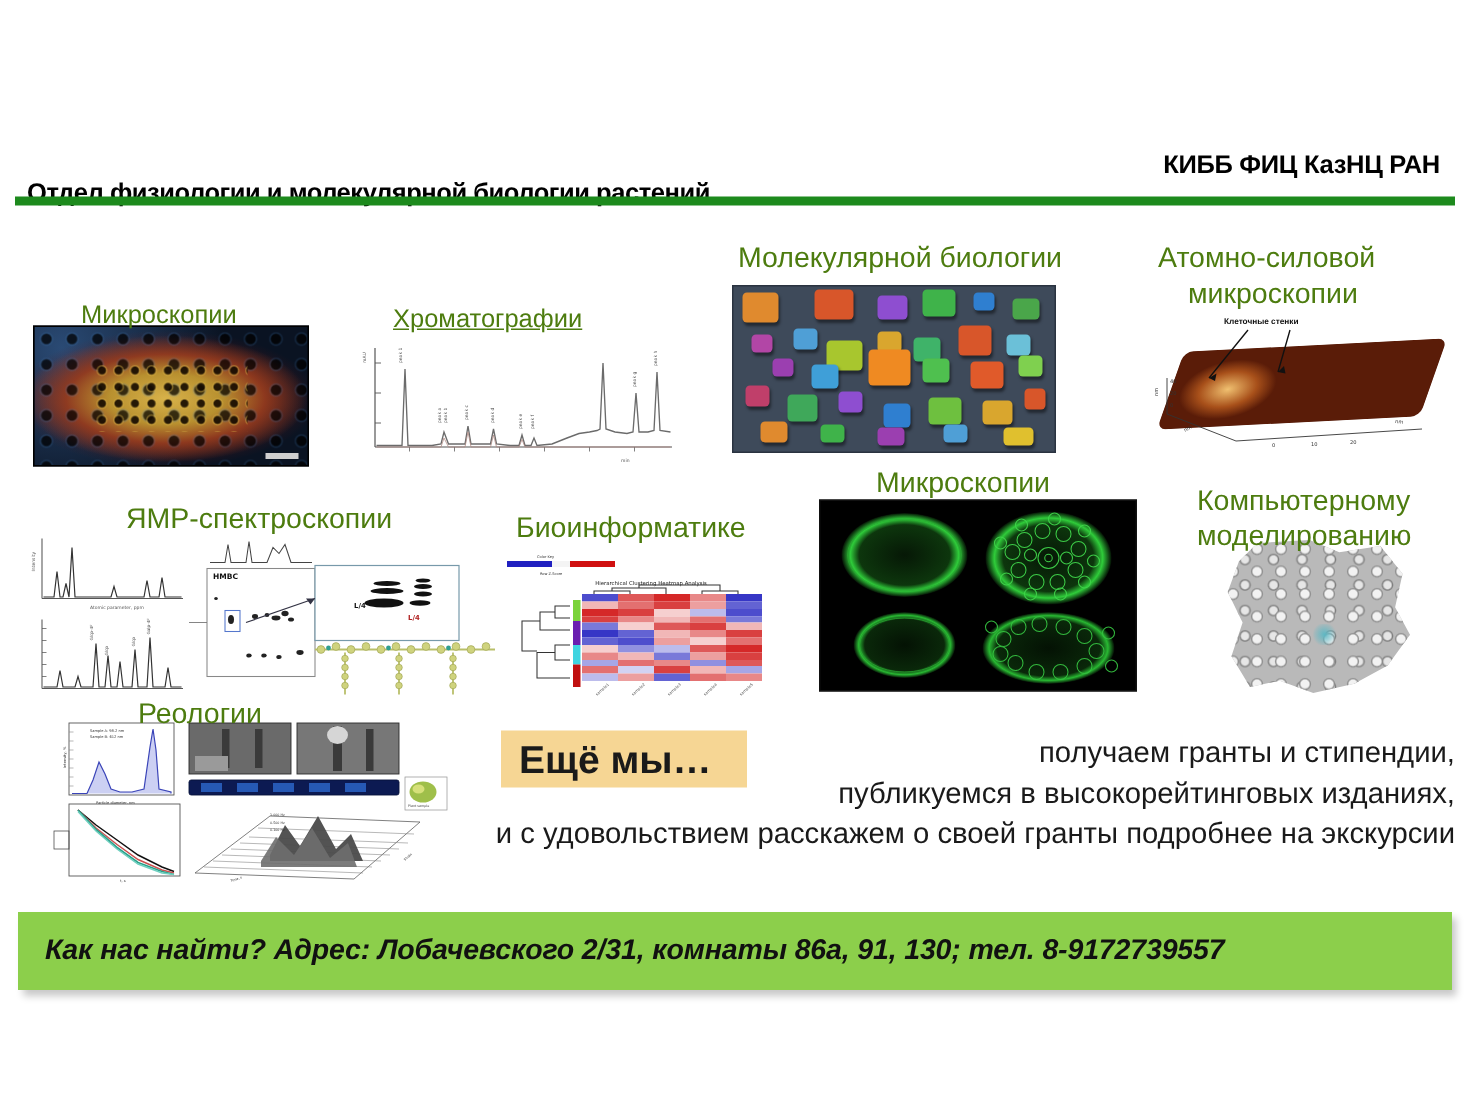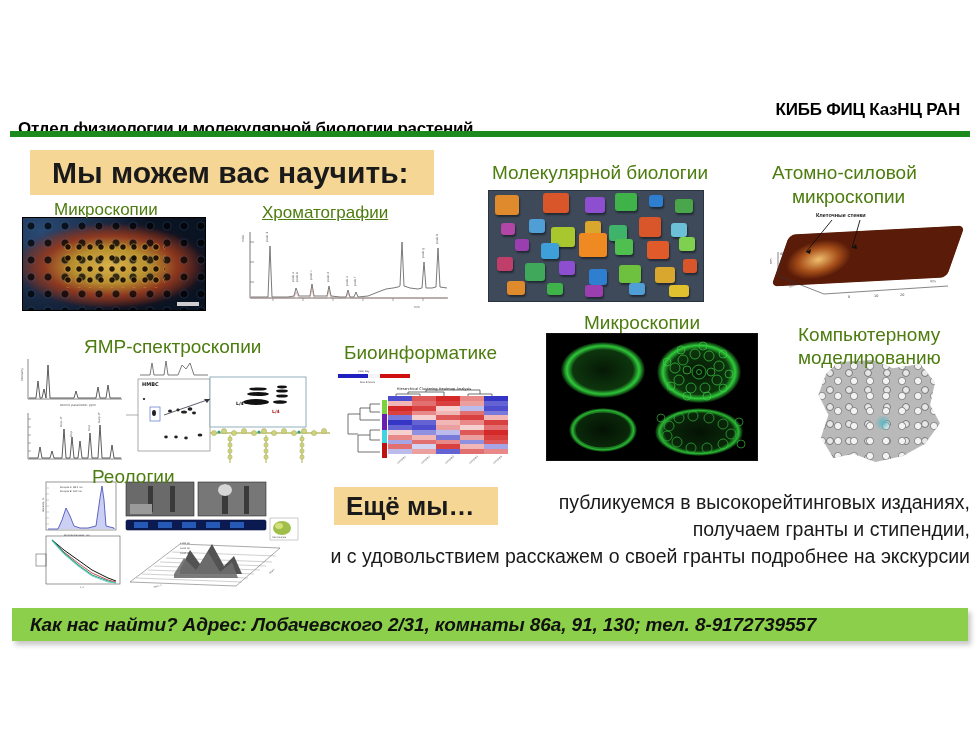--- a/index.html
+++ b/index.html
@@ -189,21 +189,21 @@
     line-height: 27px;
     z-index: 5;
   }
   #more-lines .ml { display:block; white-space: nowrap; }
   #more-lines .first { padding-left: 360px; }
 
   
   #footer-bar {
     position: absolute;
     left: 12px; top: 608px;
-    width: 956px; height: 33px;
+    width: 956px; height: 52px;
     background: #8ccf4b;
     box-shadow: 3px 4px 5px rgba(0,0,0,0.22);
     z-index: 9;
     display:flex; align-items:center;
   }
   #footer-text {
     font-size: 19px;
     font-weight: bold;
     font-style: italic;
     color: #111111;
@@ -214,21 +214,20 @@
 </style>
 </head>
 <body>
 
 <div class="slide">
 
   <div id="org-name">КИББ ФИЦ КазНЦ РАН</div>
   <div id="dept-title">Отдел физиологии и молекулярной биологии растений</div>
   <div id="header-rule"></div>
 
-  <div class="callout" id="callout-teach">Мы можем вас научить:</div>
 
   <div class="seclabel" style="left:54px; top:200px;">Микроскопии</div>
   <div class="panel" id="img-microscopy">
     <div class="cells"></div>
     <div class="core"></div>
     <div class="bar"></div>
   </div>
 
   <div class="seclabel" style="left:262px; top:203px;text-decoration:underline;">Хроматографии</div>
   <div class="panel" id="img-chroma">
@@ -705,22 +704,22 @@
         <text x="150" y="71">0.500 Hz</text>
         <text x="150" y="76">0.100 Hz</text>
         <text x="124" y="110" transform="rotate(-18 124 110)">Time, s</text>
         <text x="240" y="96" transform="rotate(-42 240 96)">Strain</text>
       </g>
     </svg>
   </div>
 
   <div class="callout" id="callout-more">Ещё мы…</div>
   <div id="more-lines">
+    <span class="ml">получаем гранты и стипендии,</span>
     <span class="ml first">публикуемся в высокорейтинговых изданиях,</span>
-    <span class="ml">получаем гранты и стипендии,</span>
     <span class="ml">и с удовольствием расскажем о своей гранты подробнее на экскурсии</span>
   </div>
 
   <div id="footer-bar">
     <span id="footer-text">Как нас найти? Адрес: Лобачевского 2/31, комнаты 86а, 91, 130; тел. 8-9172739557</span>
   </div>
 
 </div>
 
 </body></html>

